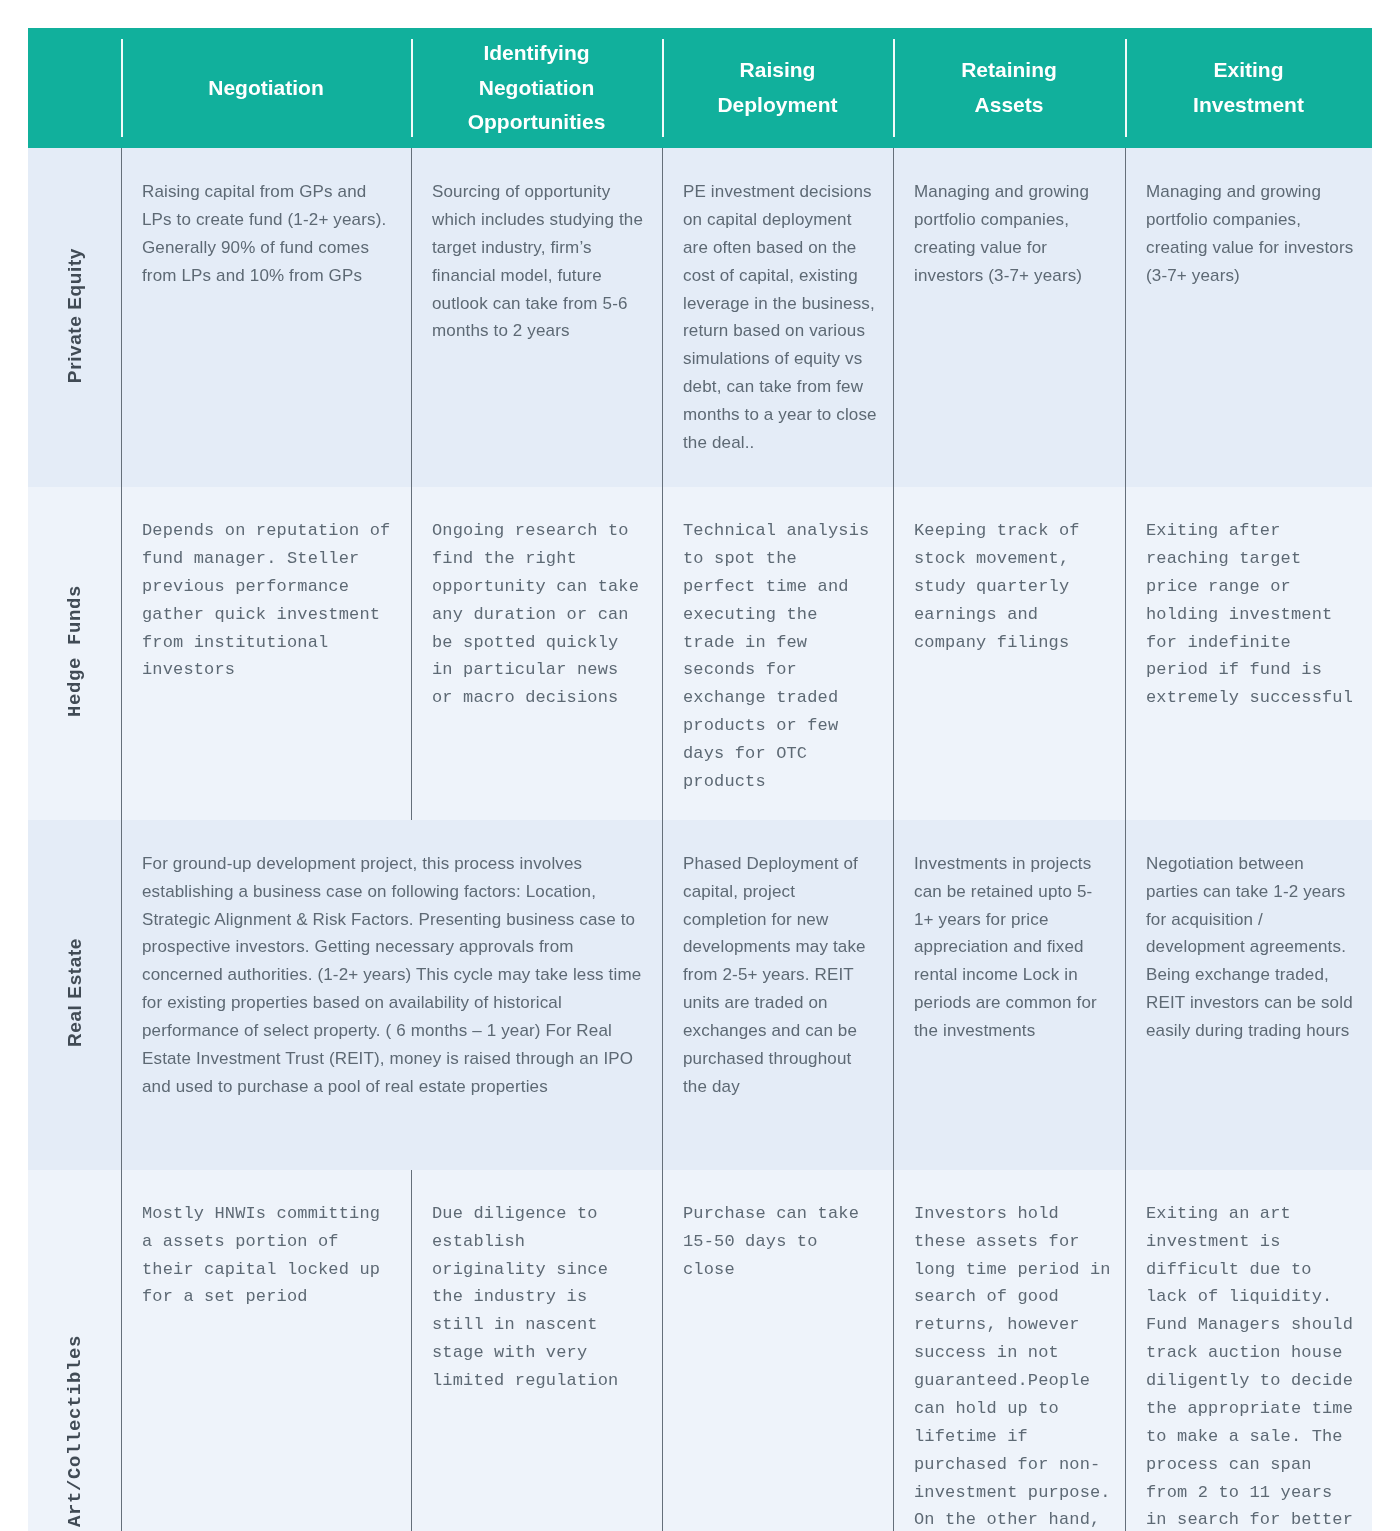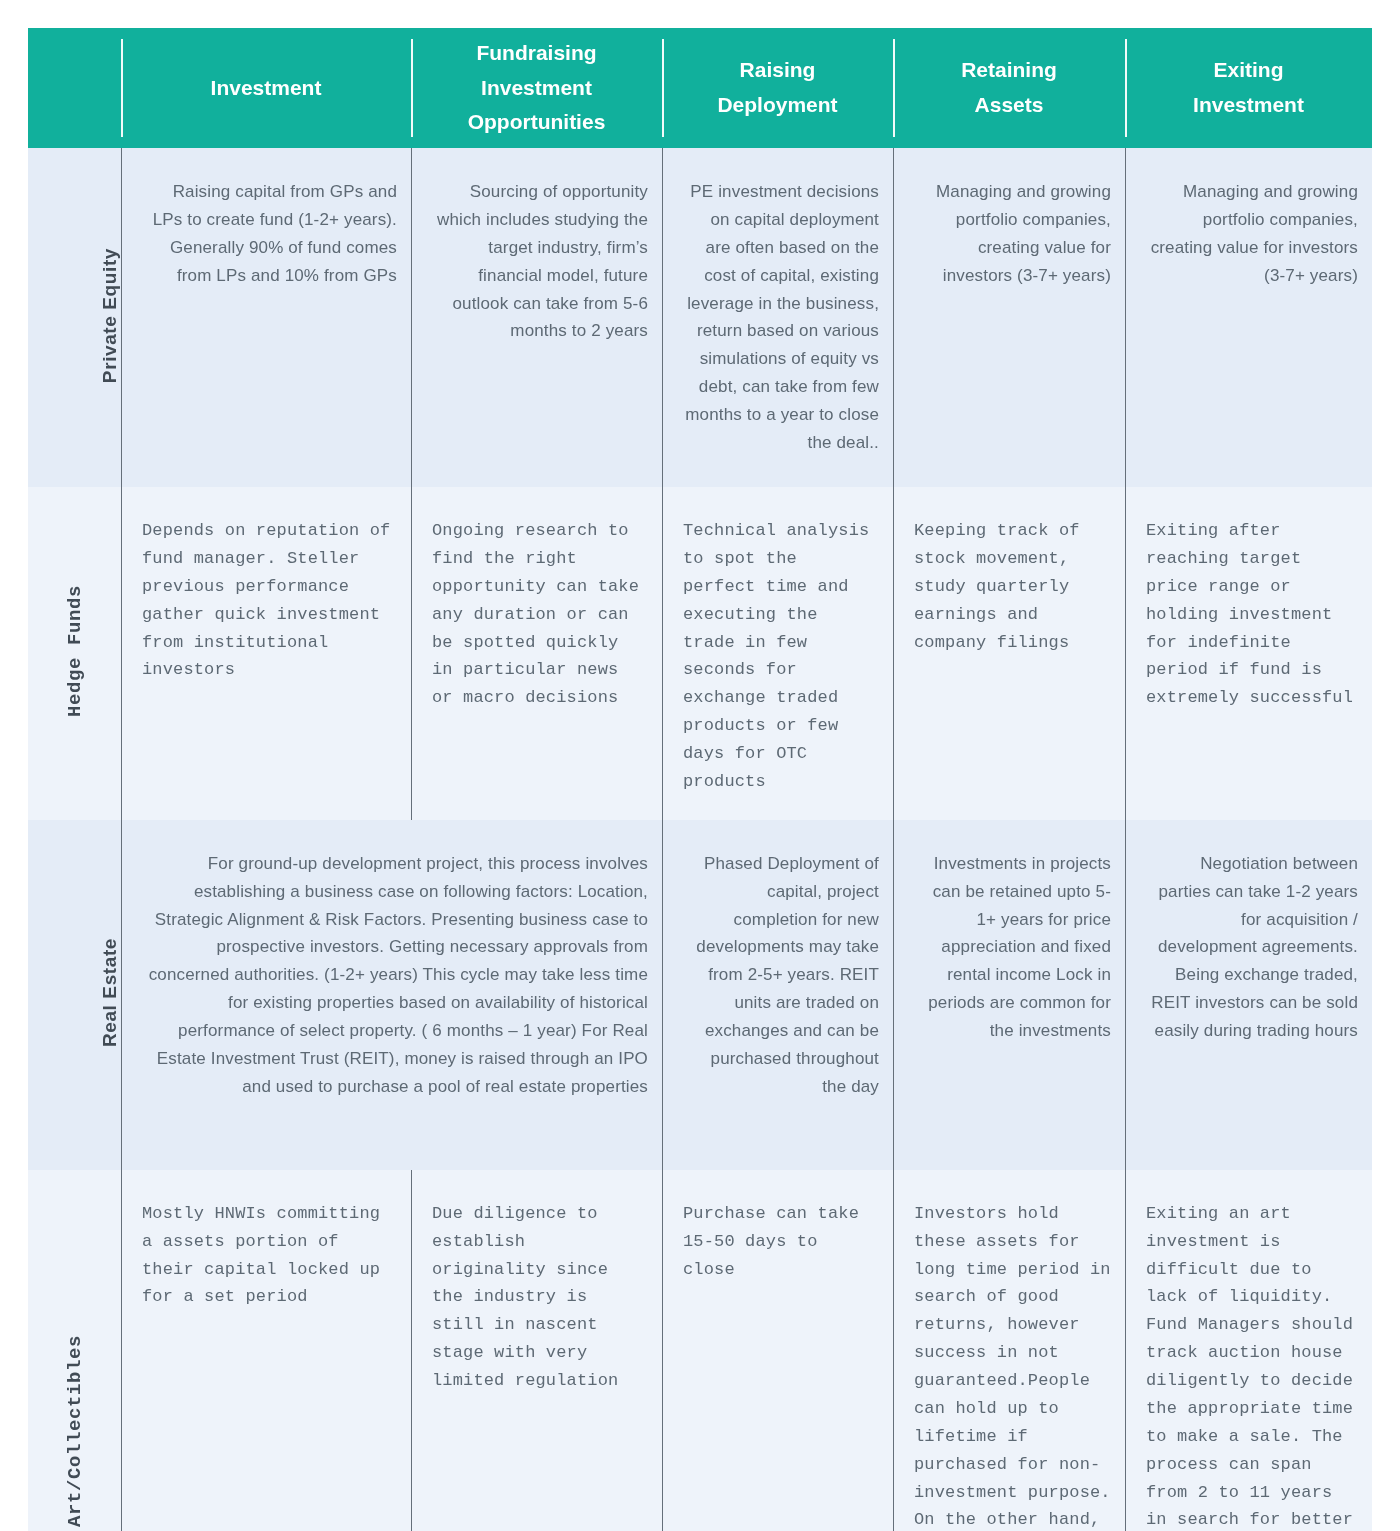--- a/index.html
+++ b/index.html
@@ -61,21 +61,21 @@
   tbody th.rlabel span{
     display:inline-block;
     writing-mode:vertical-rl;
     transform:rotate(180deg);
     font-weight:bold;
     font-size:19px;
     letter-spacing:.6px;
     color:var(--label_text,#414b55);
     white-space:nowrap;
   }
-  tr.row-a > th, tr.row-a > td{background:var(--row_dark,#e4ecf7);text-align:right;}
+  tr.row-a > th, tr.row-a > td{background:var(--row_dark,#e4ecf7);}
   tr.row-b > th, tr.row-b > td{background:var(--row_light,#eef3fa);font-family:Liberation Mono, monospace;}
   tbody tr.last > th, tbody tr.last > td{border-bottom:2px solid var(--bottom_border,#454e58);}
   tr.r-pe{height:339px;}
   tr.r-hf{height:260px;}
   tr.r-re{height:350px;}
   tr.r-art{height:403px;}
 </style>
 </head>
 <body>
 
@@ -85,22 +85,22 @@
       <col style="width:93px">
       <col style="width:290px">
       <col style="width:251px">
       <col style="width:231px">
       <col style="width:232px">
       <col style="width:247px">
     </colgroup>
     <thead>
       <tr>
         <th class="corner"></th>
-        <th class="head">Investment</th>
-        <th class="head">Fundraising Investment Opportunities</th>
+        <th class="head">Negotiation</th>
+        <th class="head">Identifying Negotiation Opportunities</th>
         <th class="head">Raising Deployment</th>
         <th class="head">Retaining Assets</th>
         <th class="head">Exiting Investment</th>
       </tr>
     </thead>
     <tbody>
       <tr class="row-a r-pe">
         <th class="rlabel"><span>Private Equity</span></th>
         <td>Raising capital from GPs and LPs to create fund (1-2+ years). Generally 90% of fund comes from LPs and 10% from GPs</td>
         <td>Sourcing of opportunity which includes studying the target industry, firm’s financial model, future outlook can take from 5-6 months to 2 years</td>

